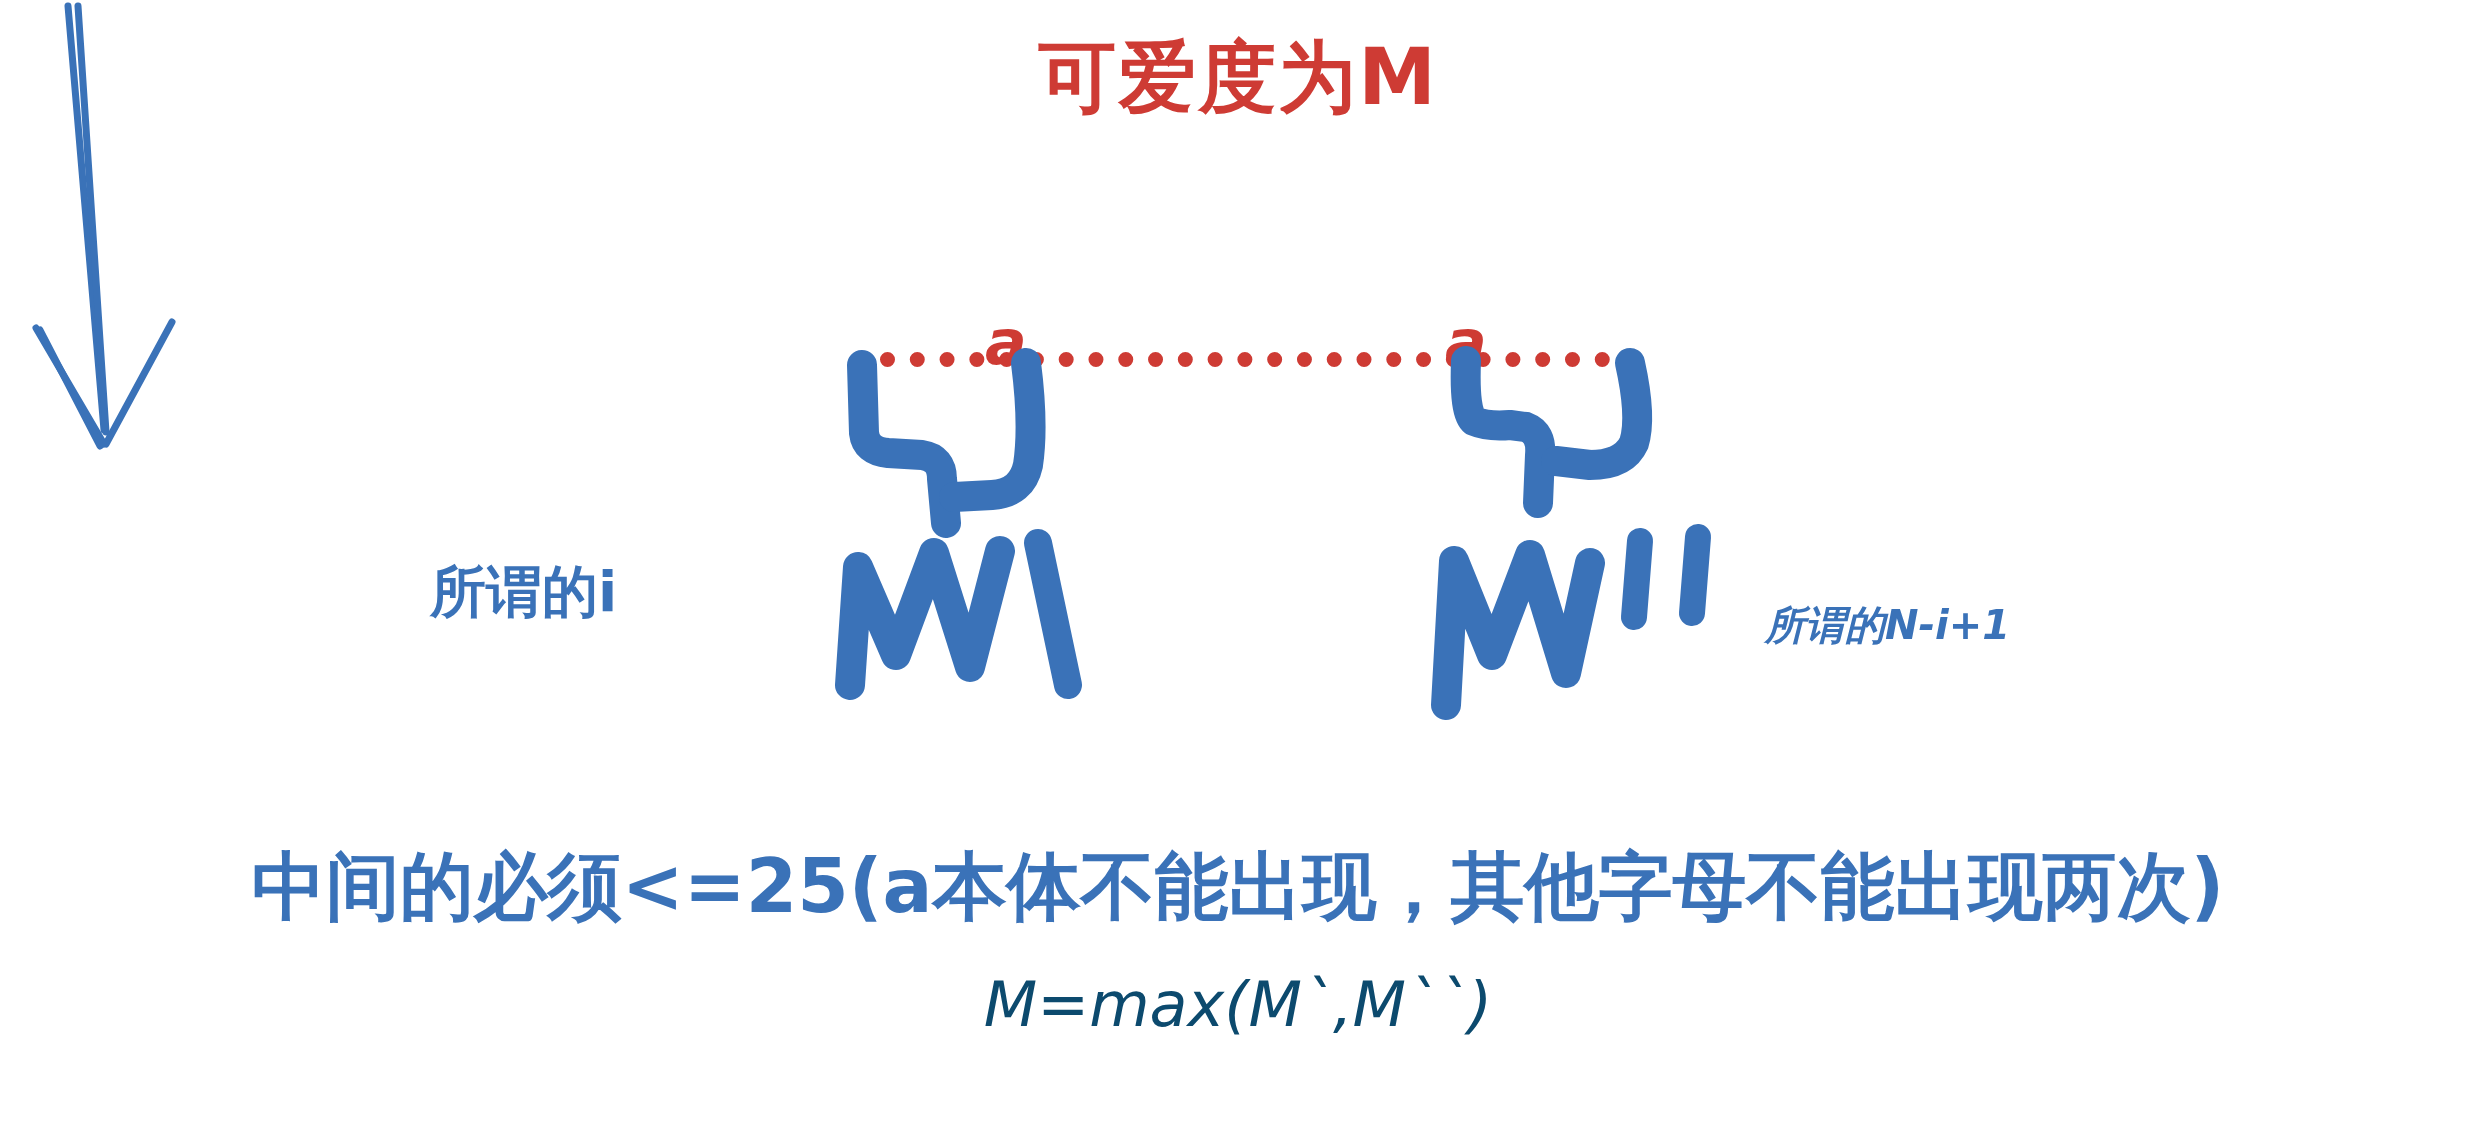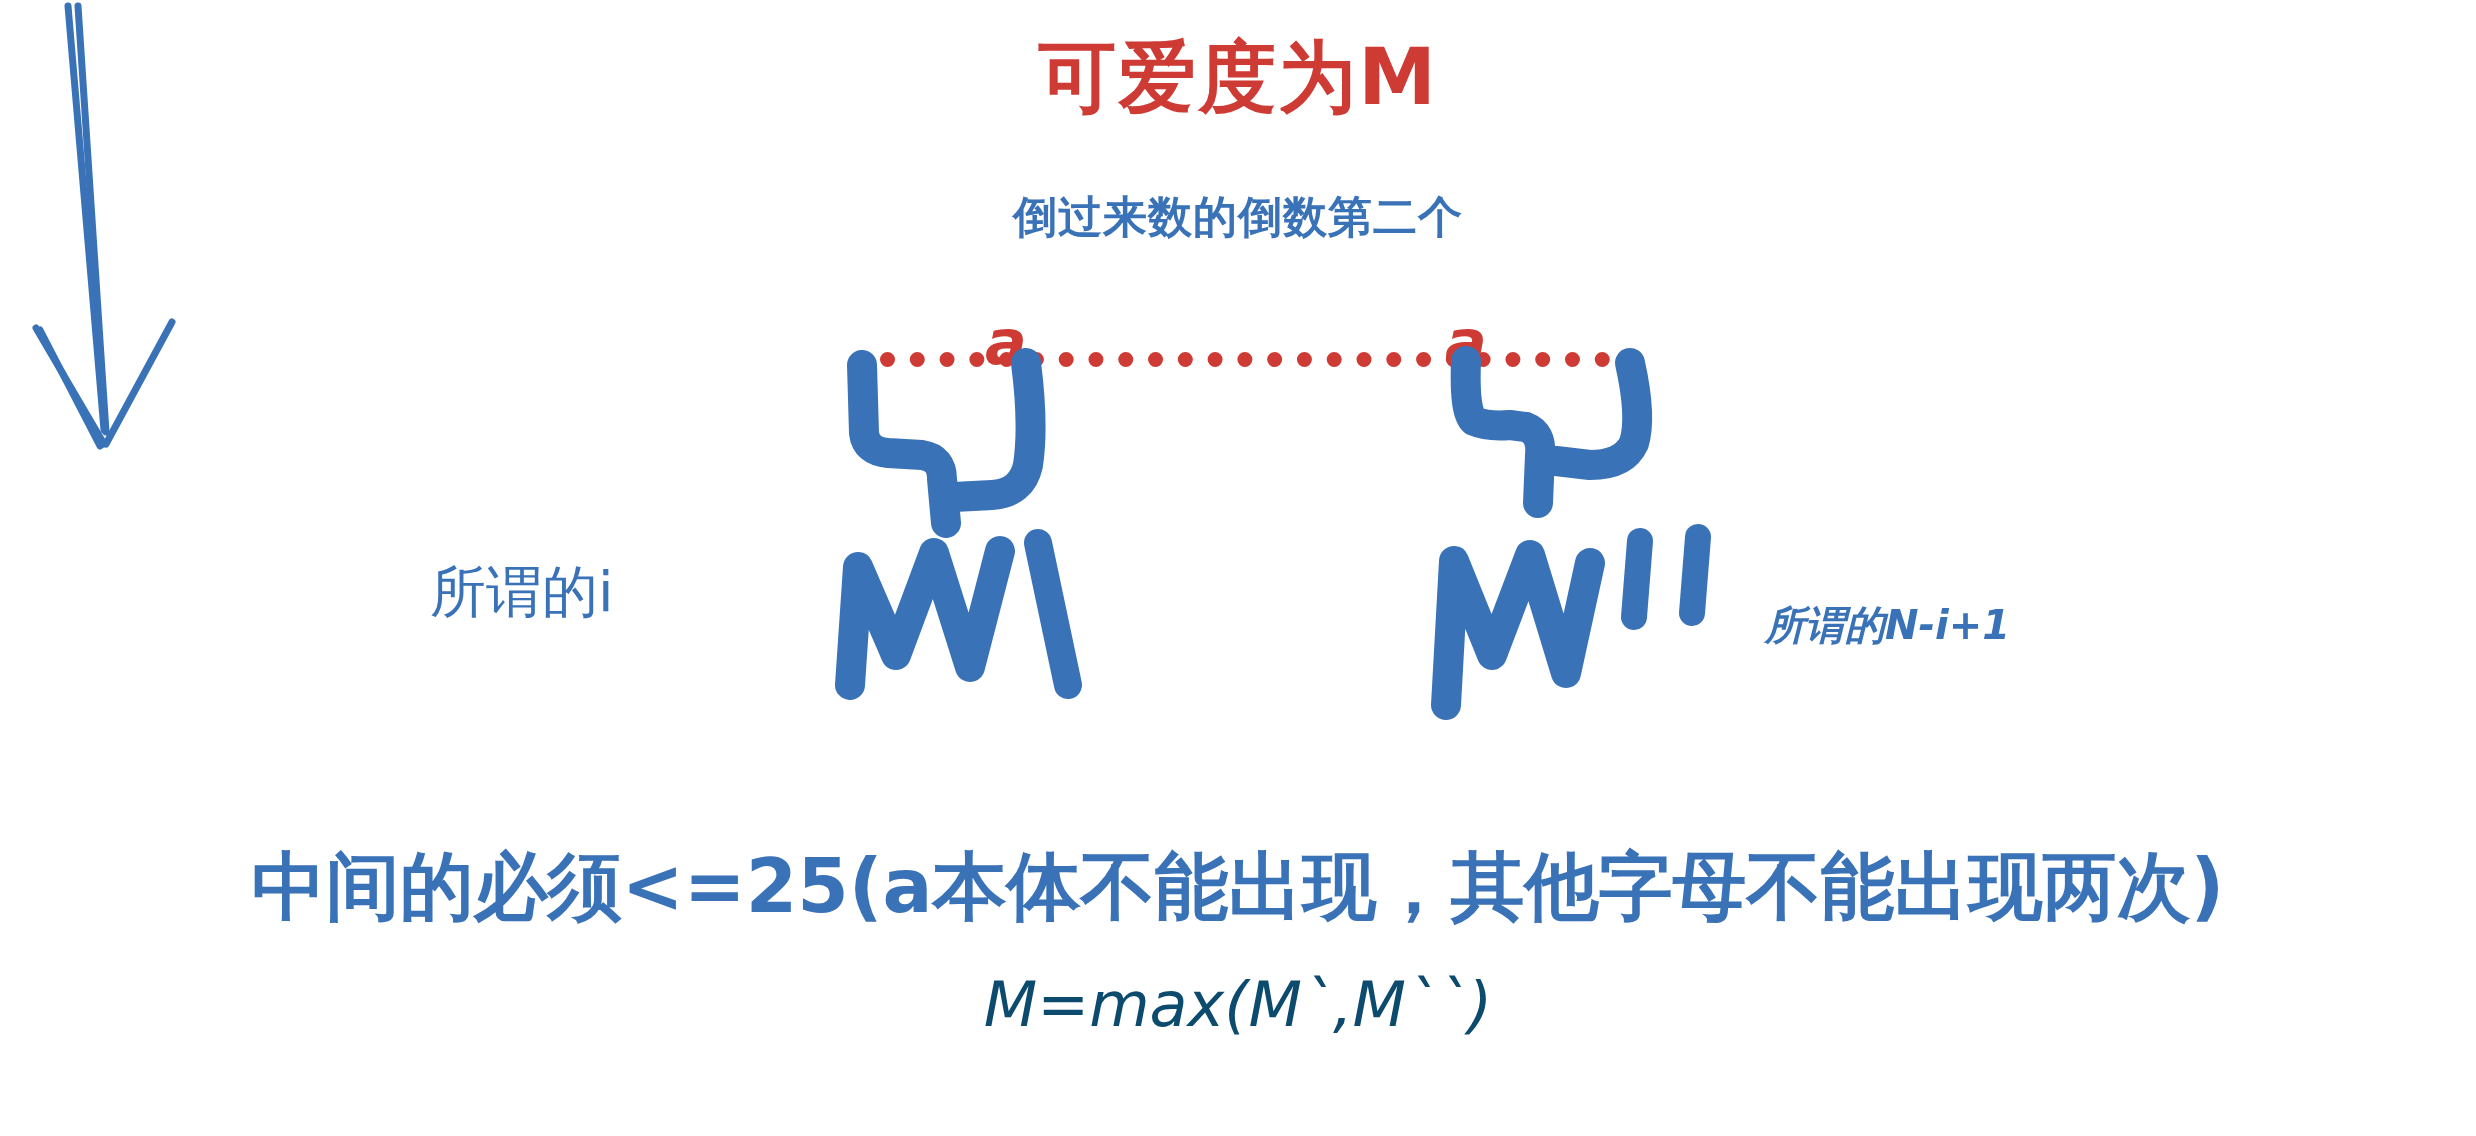--- a/index.html
+++ b/index.html
@@ -44,21 +44,21 @@
     font-size: 44px;
     font-weight: 700;
     letter-spacing: 1px;
   }
 
   #label-left {
     left: 430px;
     top: 555px;
     color: #3A72B8;
     font-size: 56px;
-    font-weight: 400;
+    font-weight: 700;
   }
   #label-right {
     left: 1765px;
     top: 598px;
     color: #3A72B8;
     font-size: 40px;
     font-weight: 700;
     font-style: italic;
   }
 
@@ -118,21 +118,20 @@
   .glyph-group svg, #arrow svg { display: block; width: 100%; height: 100%; overflow: visible; }
 </style>
 </head>
 <body>
 
 <div id="canvas">
 
   <div class="abs" id="title">可爱度为M</div>
 
   <div id="subtitle-row">
-    <span>倒过来数的倒数第二个</span>
   </div>
 
   <div id="strip">
     <div class="dotline"></div>
     <span class="a-mark" id="a-left">a</span>
     <span class="a-mark" id="a-right">a</span>
   </div>
 
   <div class="glyph-group" id="glyph-left">
     <svg viewBox="0 0 320 330" xmlns="http://www.w3.org/2000/svg">

